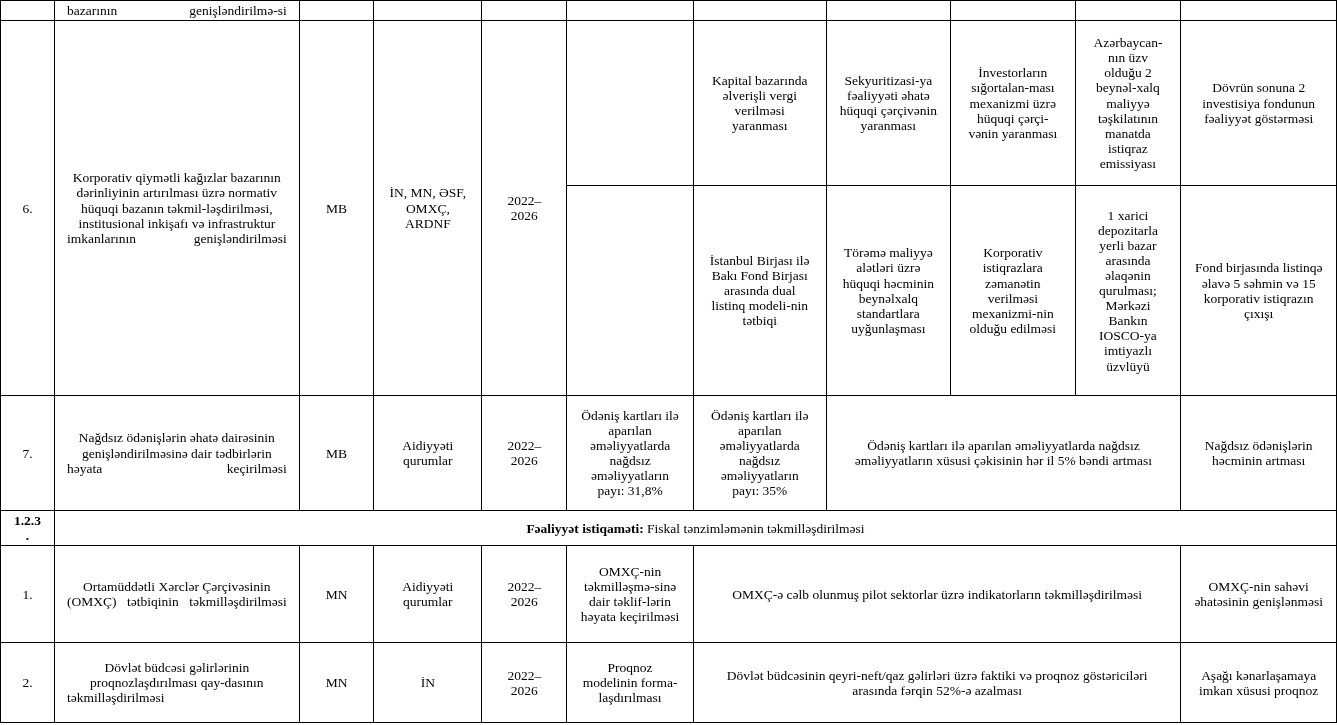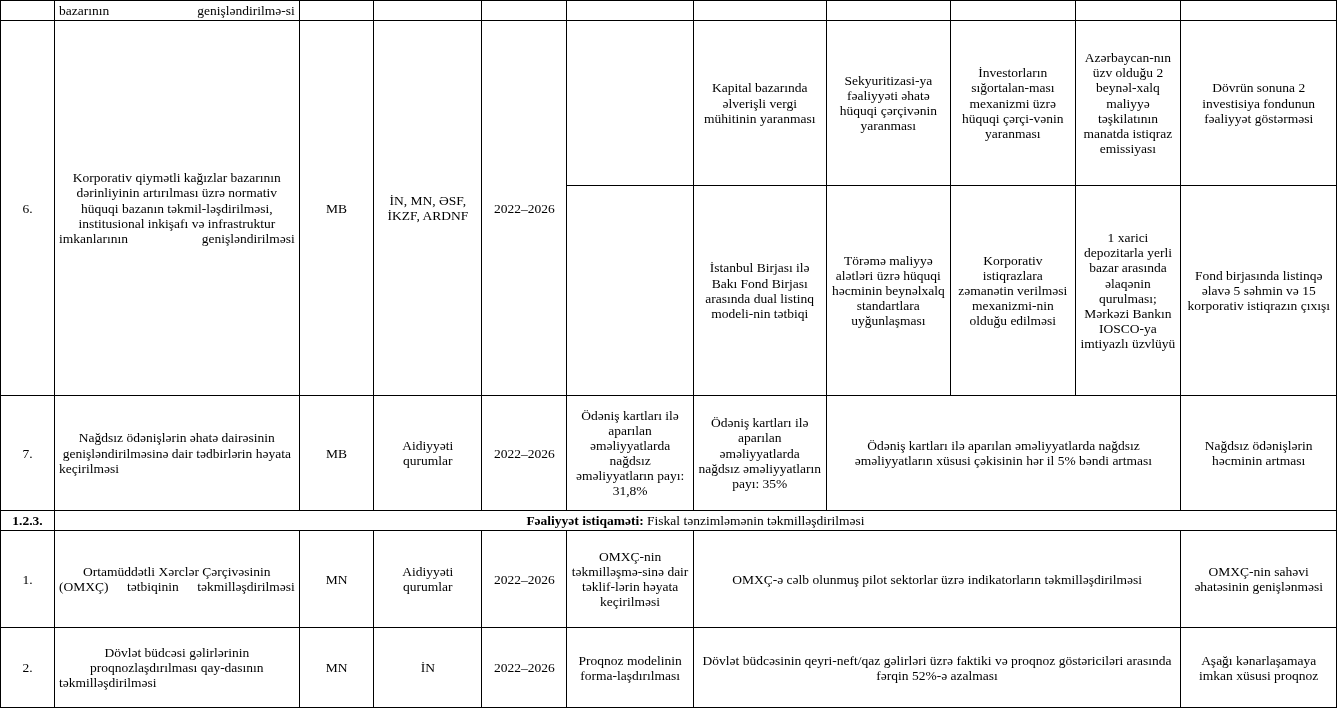--- a/index.html
+++ b/index.html
@@ -21,21 +21,21 @@
   }
   table.doc-table {
     border-collapse: collapse;
     width: 1337px;
     table-layout: fixed;
     font-size: 13.5px;
     line-height: 1.12;
   }
   table.doc-table td {
     border: 1px solid #000000;
-    padding: 2px 4px;
+    padding: 2px 12px;
     vertical-align: middle;
     text-align: center;
     color: #000000;
     word-wrap: break-word;
     overflow-wrap: break-word;
   }
   .c-num       { width: 52px;  }
   .c-measure   { width: 236px; }
   .c-exec      { width: 72px;  }
   .c-coexec    { width: 104px; }
@@ -122,24 +122,24 @@
     <td></td>
     <td></td>
     <td></td>
     <td></td>
   </tr>
 
   <tr>
     <td class="num-cell" rowspan="2">6.</td>
     <td class="measure-cell" rowspan="2">Korporativ qiymətli kağızlar bazarının dərinliyinin artırılması üzrə normativ hüquqi bazanın təkmil-ləşdirilməsi, institusional inkişafı və infrastruktur imkanlarının genişləndirilməsi</td>
     <td class="exec-cell" rowspan="2">MB</td>
-    <td class="coexec-cell" rowspan="2">İN, MN, ƏSF, İKZF, ARDNF</td>
+    <td class="coexec-cell" rowspan="2">İN, MN, ƏSF, OMXÇ, ARDNF</td>
     <td class="period-cell" rowspan="2">2022–2026</td>
     <td class="mid" style="height:160px"></td>
-    <td class="mid">Kapital bazarında əlverişli vergi mühitinin yaranması</td>
+    <td class="mid">Kapital bazarında əlverişli vergi verilməsi yaranması</td>
     <td class="mid">Sekyuritizasi-ya fəaliyyəti əhatə hüquqi çərçivənin yaranması</td>
     <td class="mid">İnvestorların sığortalan-ması mexanizmi üzrə hüquqi çərçi-vənin yaranması</td>
     <td class="mid">Azərbaycan-nın üzv olduğu 2 beynəl-xalq maliyyə təşkilatının manatda istiqraz emissiyası</td>
     <td class="mid">Dövrün sonuna 2 investisiya fondunun fəaliyyət göstərməsi</td>
   </tr>
   <tr>
     <td class="mid" style="height:205px"></td>
     <td class="mid">İstanbul Birjası ilə Bakı Fond Birjası arasında dual listinq modeli-nin tətbiqi</td>
     <td class="mid">Törəmə maliyyə alətləri üzrə hüquqi həcminin beynəlxalq standartlara uyğunlaşması</td>
     <td class="mid">Korporativ istiqrazlara zəmanətin verilməsi mexanizmi-nin olduğu edilməsi</td>

